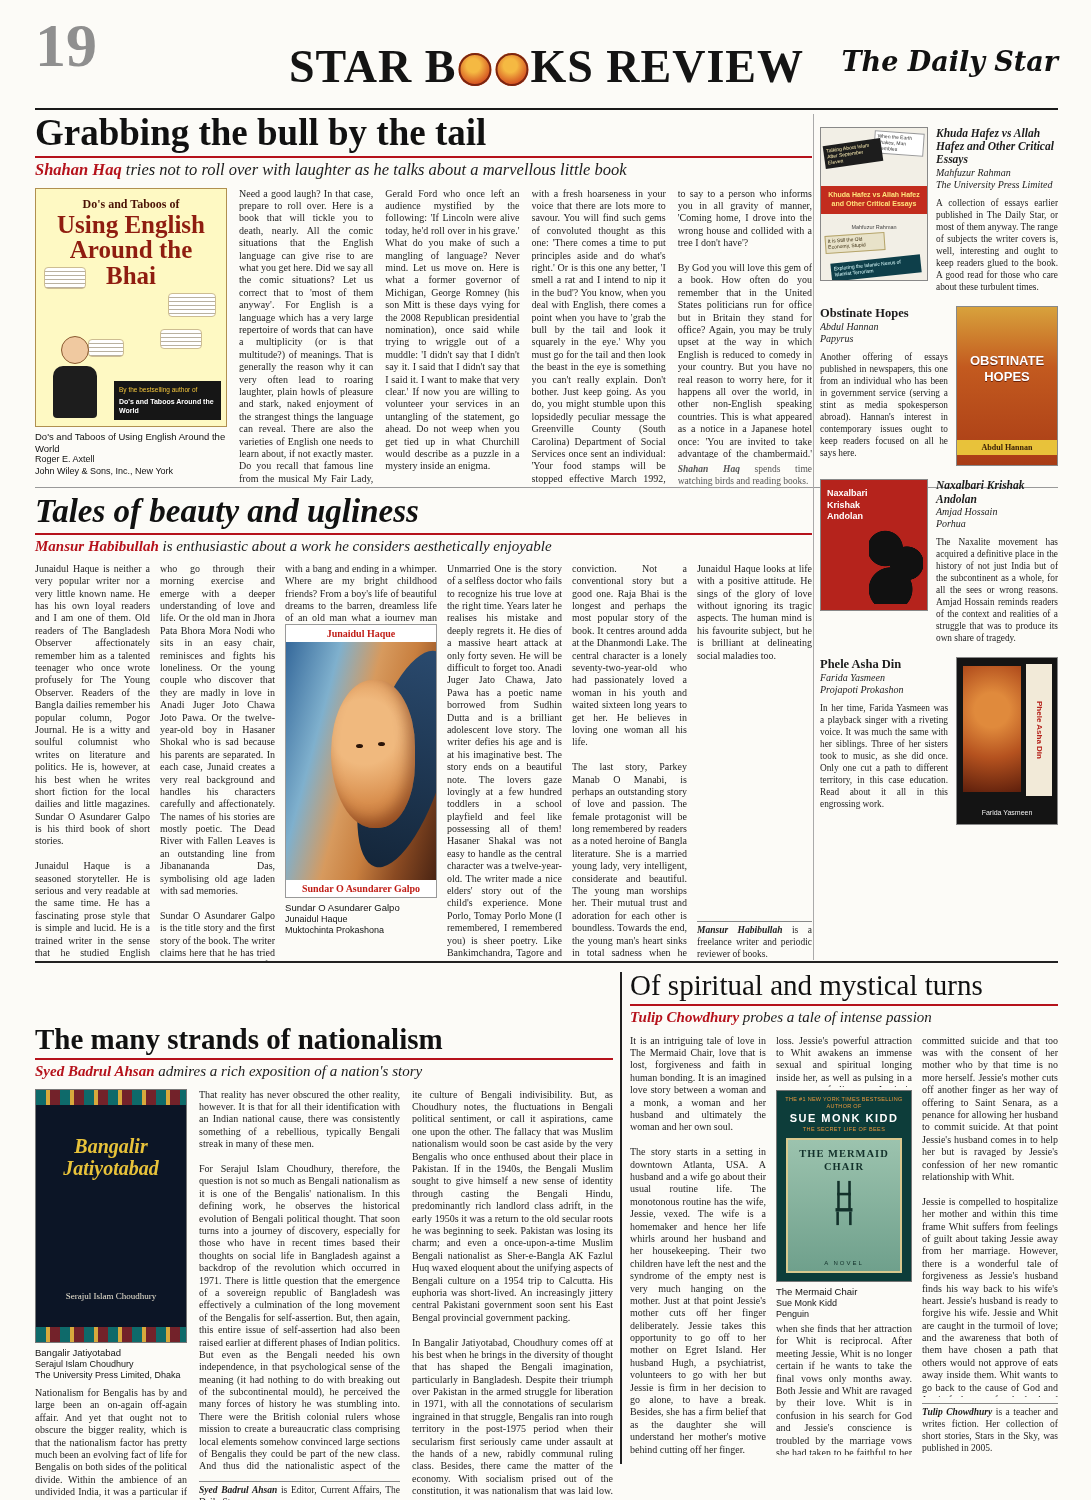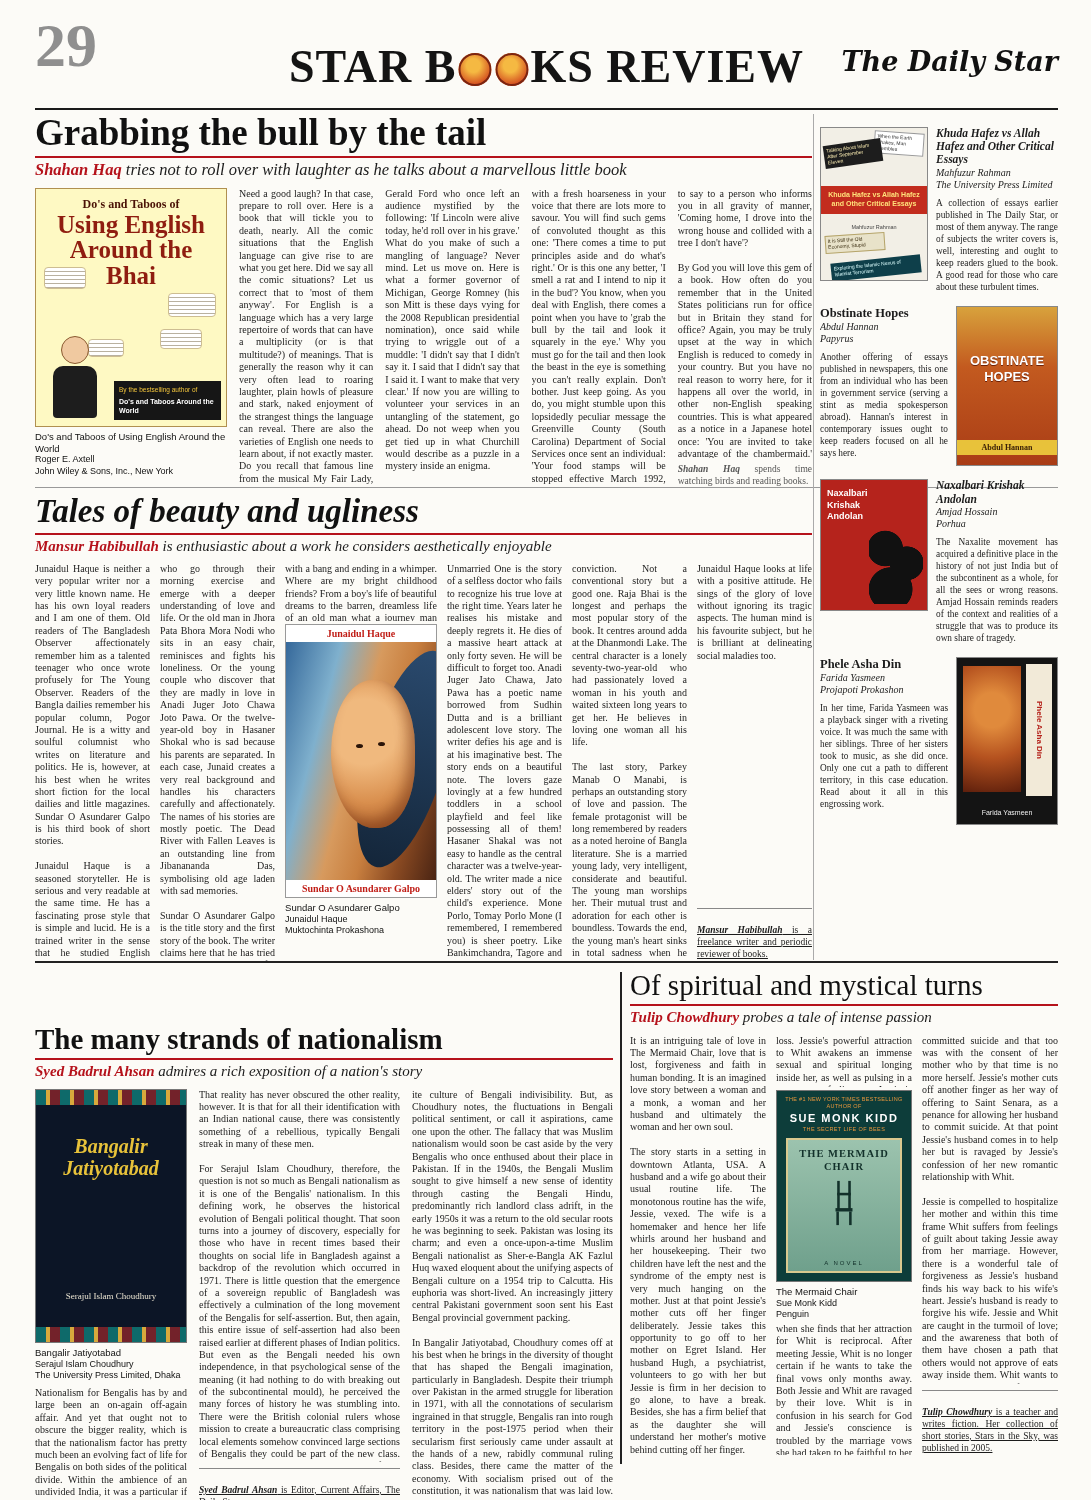--- a/index.html
+++ b/index.html
@@ -24,21 +24,21 @@
   .redrule{height:2px;background:#b5121b;margin:4px 0 3px;}
   .standfirst{margin:0 0 8px;font-style:italic;font-size:16.5px;line-height:1.15;}
   .standfirst.small{font-size:15px;}
   .byline-name{color:#b5121b;font-weight:700;}
   .col{flex:1;font-size:10px;line-height:1.24;text-align:justify;white-space:pre-line;overflow:hidden;}
   .coltext{white-space:pre-line;overflow:hidden;flex:1;text-align:justify;font-size:10px;line-height:1.24;}
   .flexcol{display:flex;flex-direction:column;flex:1;overflow:hidden;}
   .endnote{font-size:9.5px;line-height:1.25;margin-top:6px;flex:none;}
   .endnote .en-b{font-weight:700;font-style:italic;}
   .endnote.gray{color:#555;}
-  .endnote.boxed{border-top:1px solid #888;padding-top:16px;text-decoration:underline;}
+  .endnote.boxed{border-top:1px solid #888;padding-top:3px;}
   .caption{font-family:"Liberation Sans",sans-serif;font-weight:400;font-size:9px;line-height:1.25;margin-top:4px;color:#111;flex:none;}
   .cap-title{font-size:9.5px;}
   
   .a1{position:absolute;left:35px;top:114px;width:777px;}
   .a1 h1{font-size:37px;font-weight:700;line-height:1.02;}
   .a1-body{display:flex;gap:12px;height:300px;margin-top:2px;}
   .a1-left{width:192px;flex:none;}
   .cover-dt{position:relative;height:237px;background:#fef9c3;border:1px solid #b09050;overflow:hidden;}
   .dt-top{margin-top:8px;text-align:center;color:#4a1206;font-weight:700;font-size:12px;}
   .dt-big{font-size:25px;font-weight:800;color:#8f1d10;text-align:center;line-height:1.02;}
@@ -132,21 +132,21 @@
   .mc-chair{margin-top:4px;}
   .mc-novel{font-size:6px;color:#12302a;letter-spacing:2px;margin:auto 0 5px;font-family:"Liberation Sans",sans-serif;}
 </style>
 </head>
 <body>
 
 <div class="page">
 
   <div class="header">
     <div>
-      <div class="pageno">29</div>
+      <div class="pageno">19</div>
     </div>
     <div class="masthead">
       <span>STAR B</span>
       <span class="disc"></span>
       <span class="disc"></span>
       <span>KS REVIEW</span>
     </div>
     <div class="brand">The Daily Star</div>
   </div>
   <div class="header-rule"></div>

